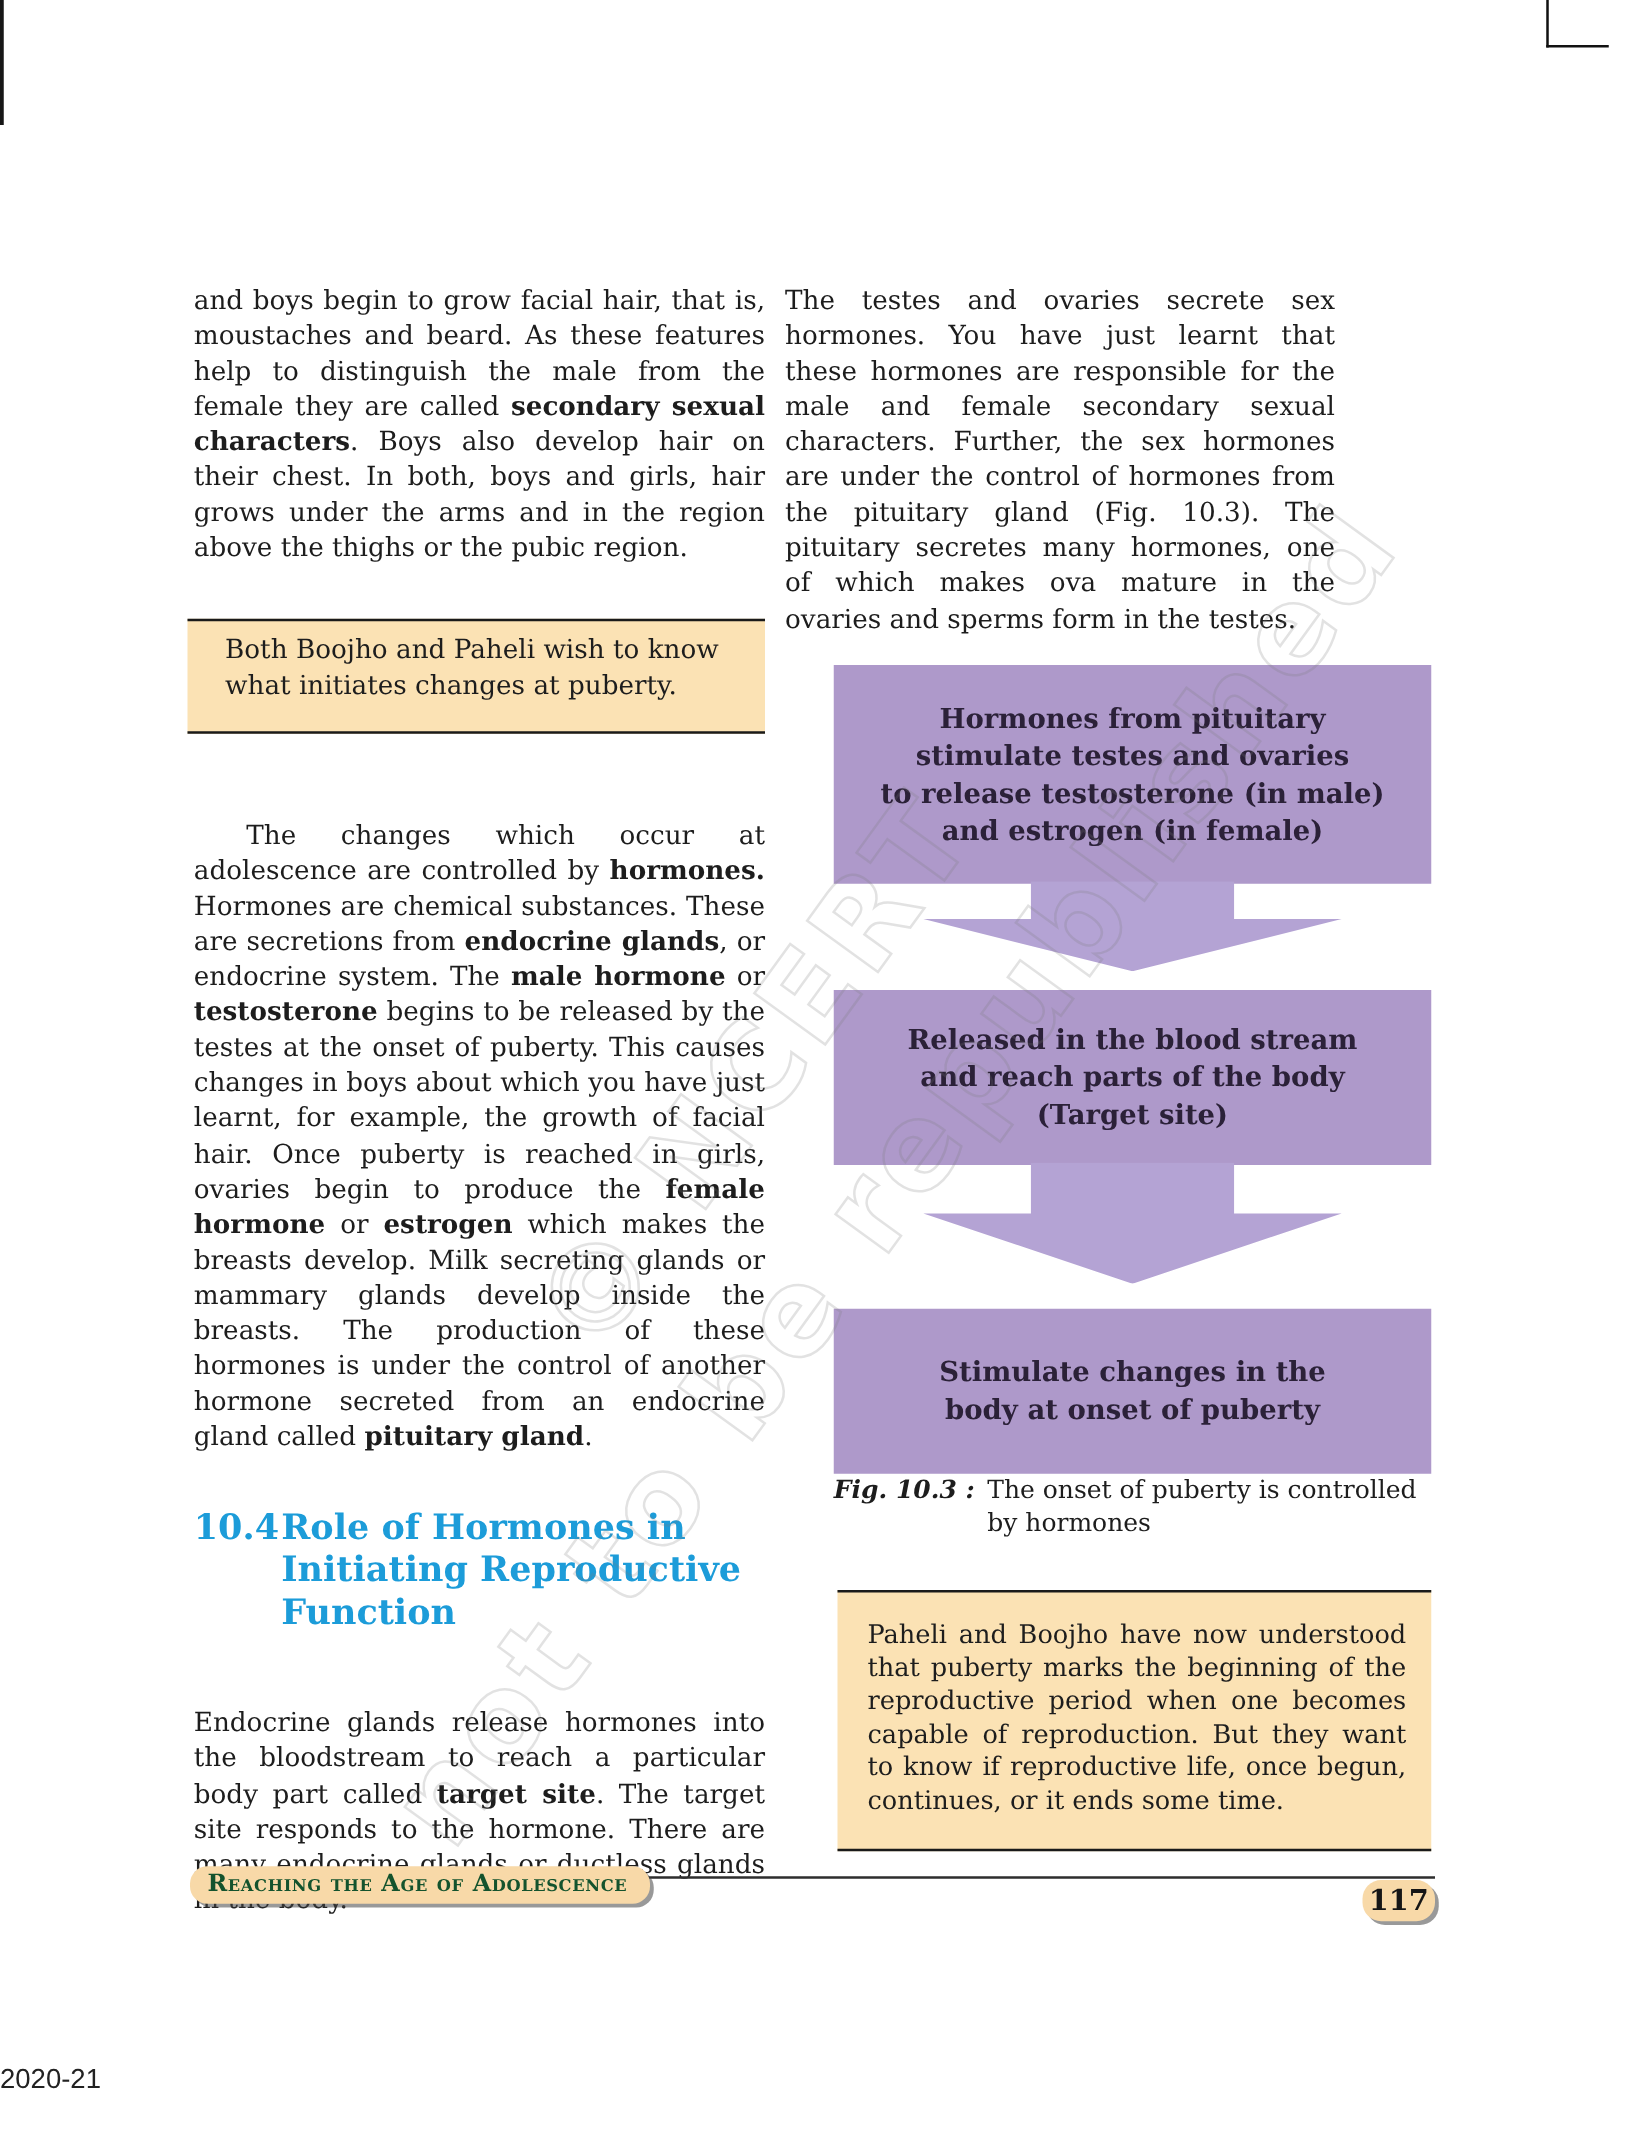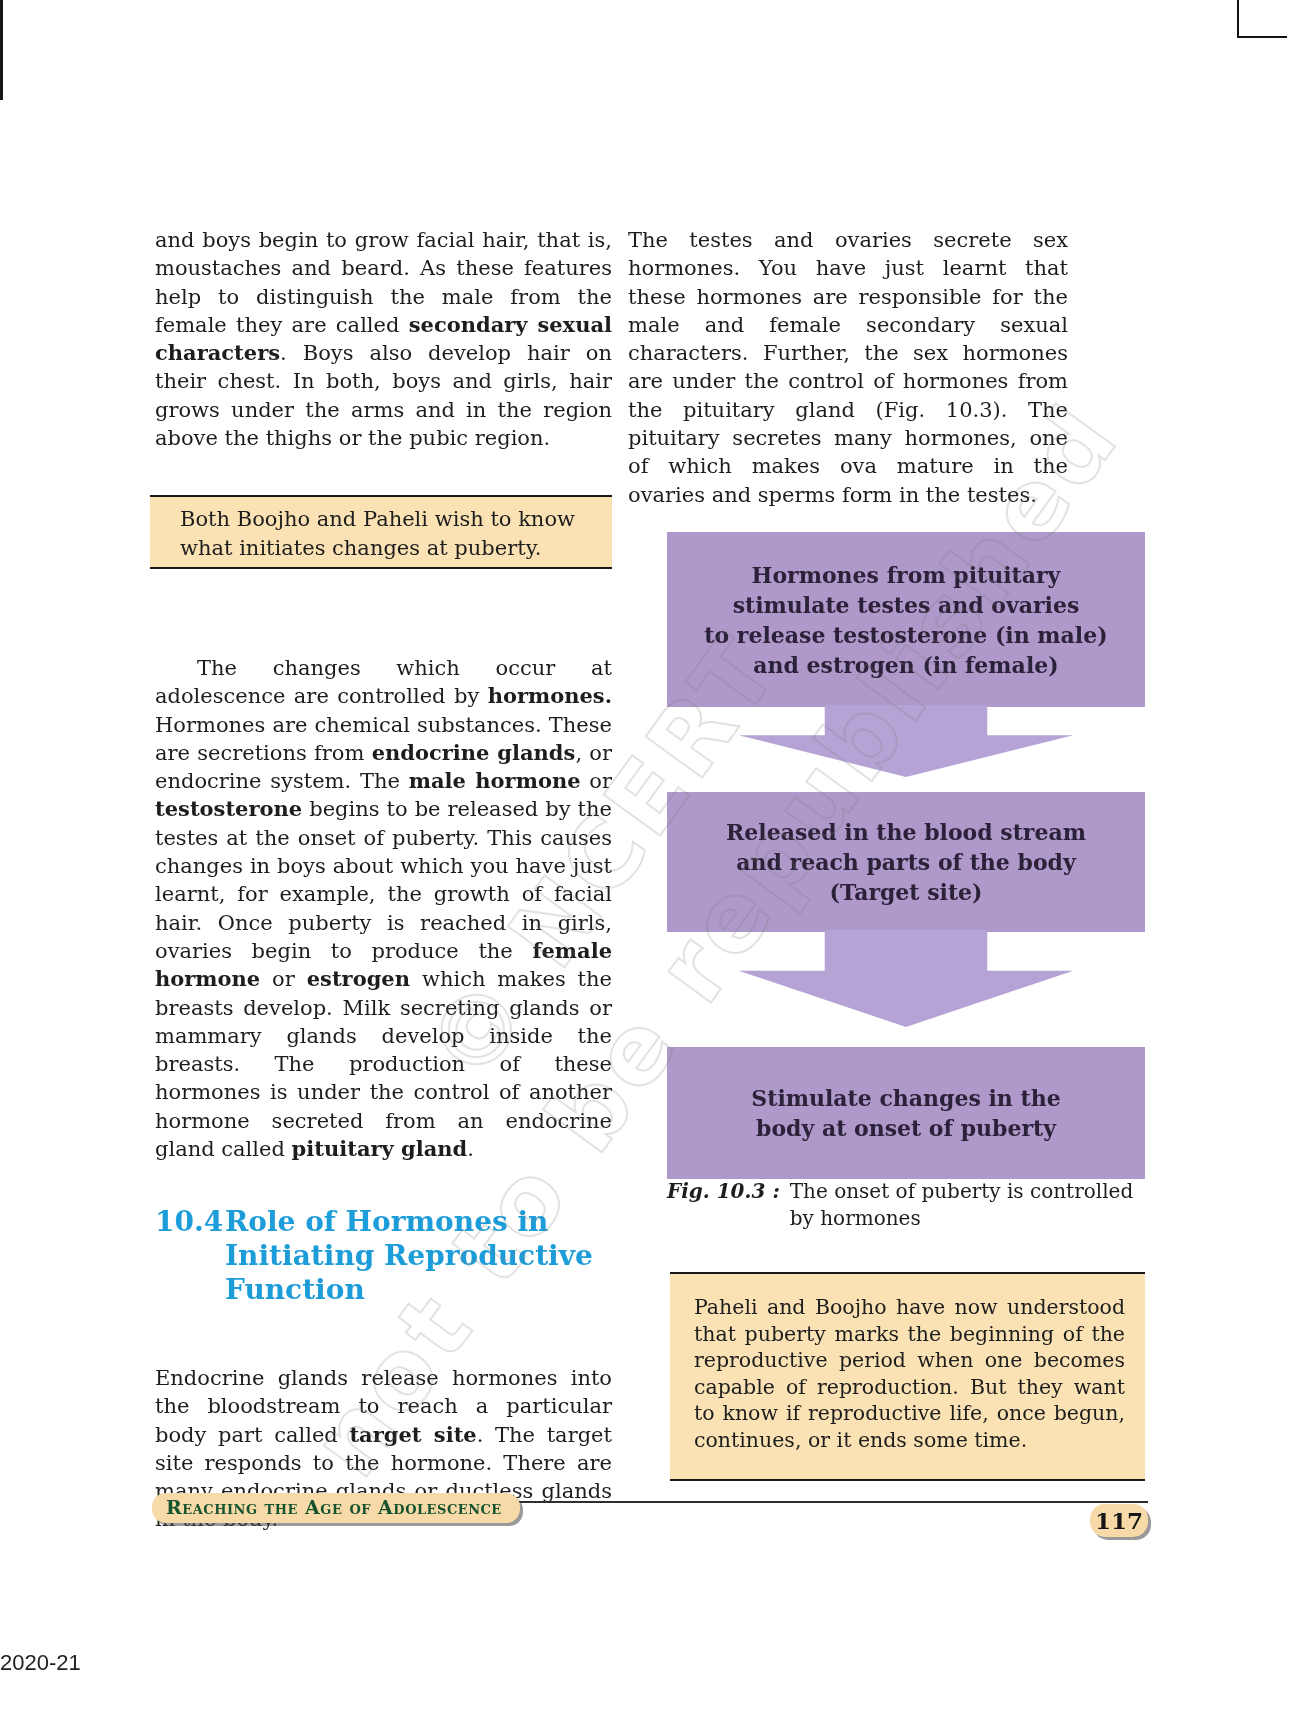--- a/index.html
+++ b/index.html
@@ -40,21 +40,21 @@
   .par-sexhormones{left:628px;top:180px;width:440px;}
   b{font-weight:bold;}
   
   .callout{
     position:absolute;
     background:var(--peach,#FBE2B4);
     border-top:2px solid #1a1a1a;
     border-bottom:2px solid #1a1a1a;
     box-sizing:border-box;
   }
-  .callout-left{left:150px;top:495px;width:462px;height:74px;padding:8px 10px 0 30px;}
+  .callout-left{left:150px;top:495px;width:462px;height:92px;padding:8px 10px 0 30px;}
   .callout-left .callout-text{font-size:21px;line-height:29px;white-space:pre-line;}
   .callout-right{left:670px;top:1272px;width:475px;height:209px;padding:20px 20px 0 24px;}
   .callout-right .callout-text{font-size:20.5px;line-height:26.5px;text-align:justify;}
   
   .section-heading{
     position:absolute;left:155px;top:1205px;width:470px;
     display:flex;
     color:var(--accent_blue,#1C9CD9);
     font-weight:bold;font-size:28px;line-height:34px;
   }

